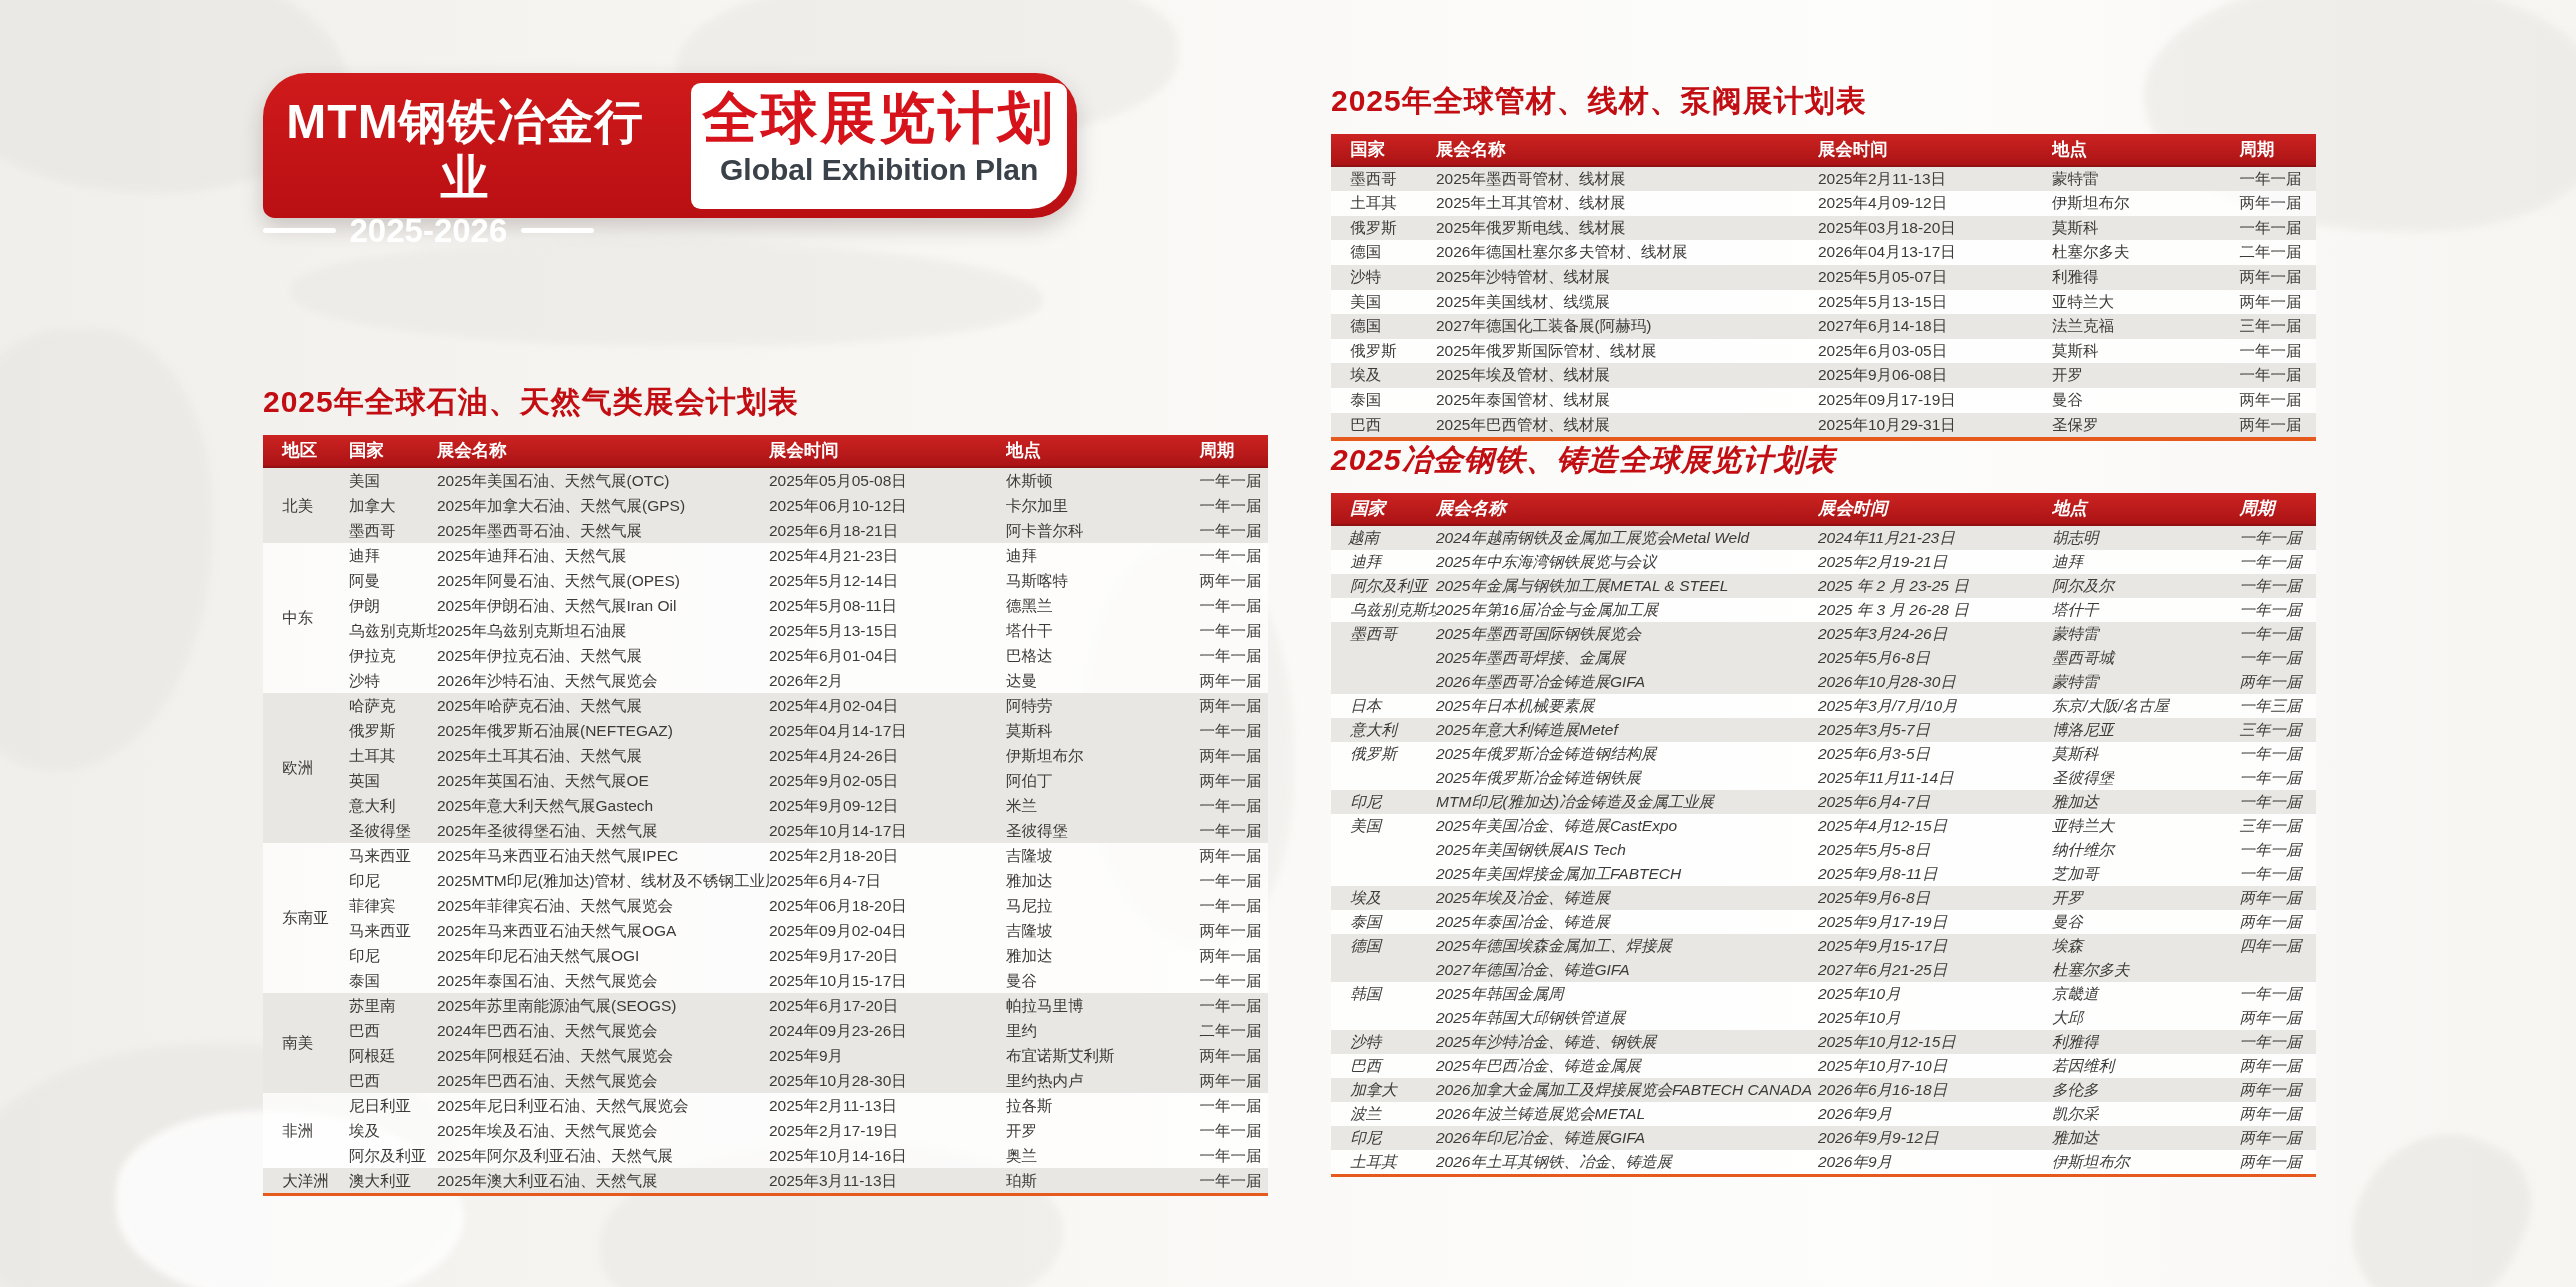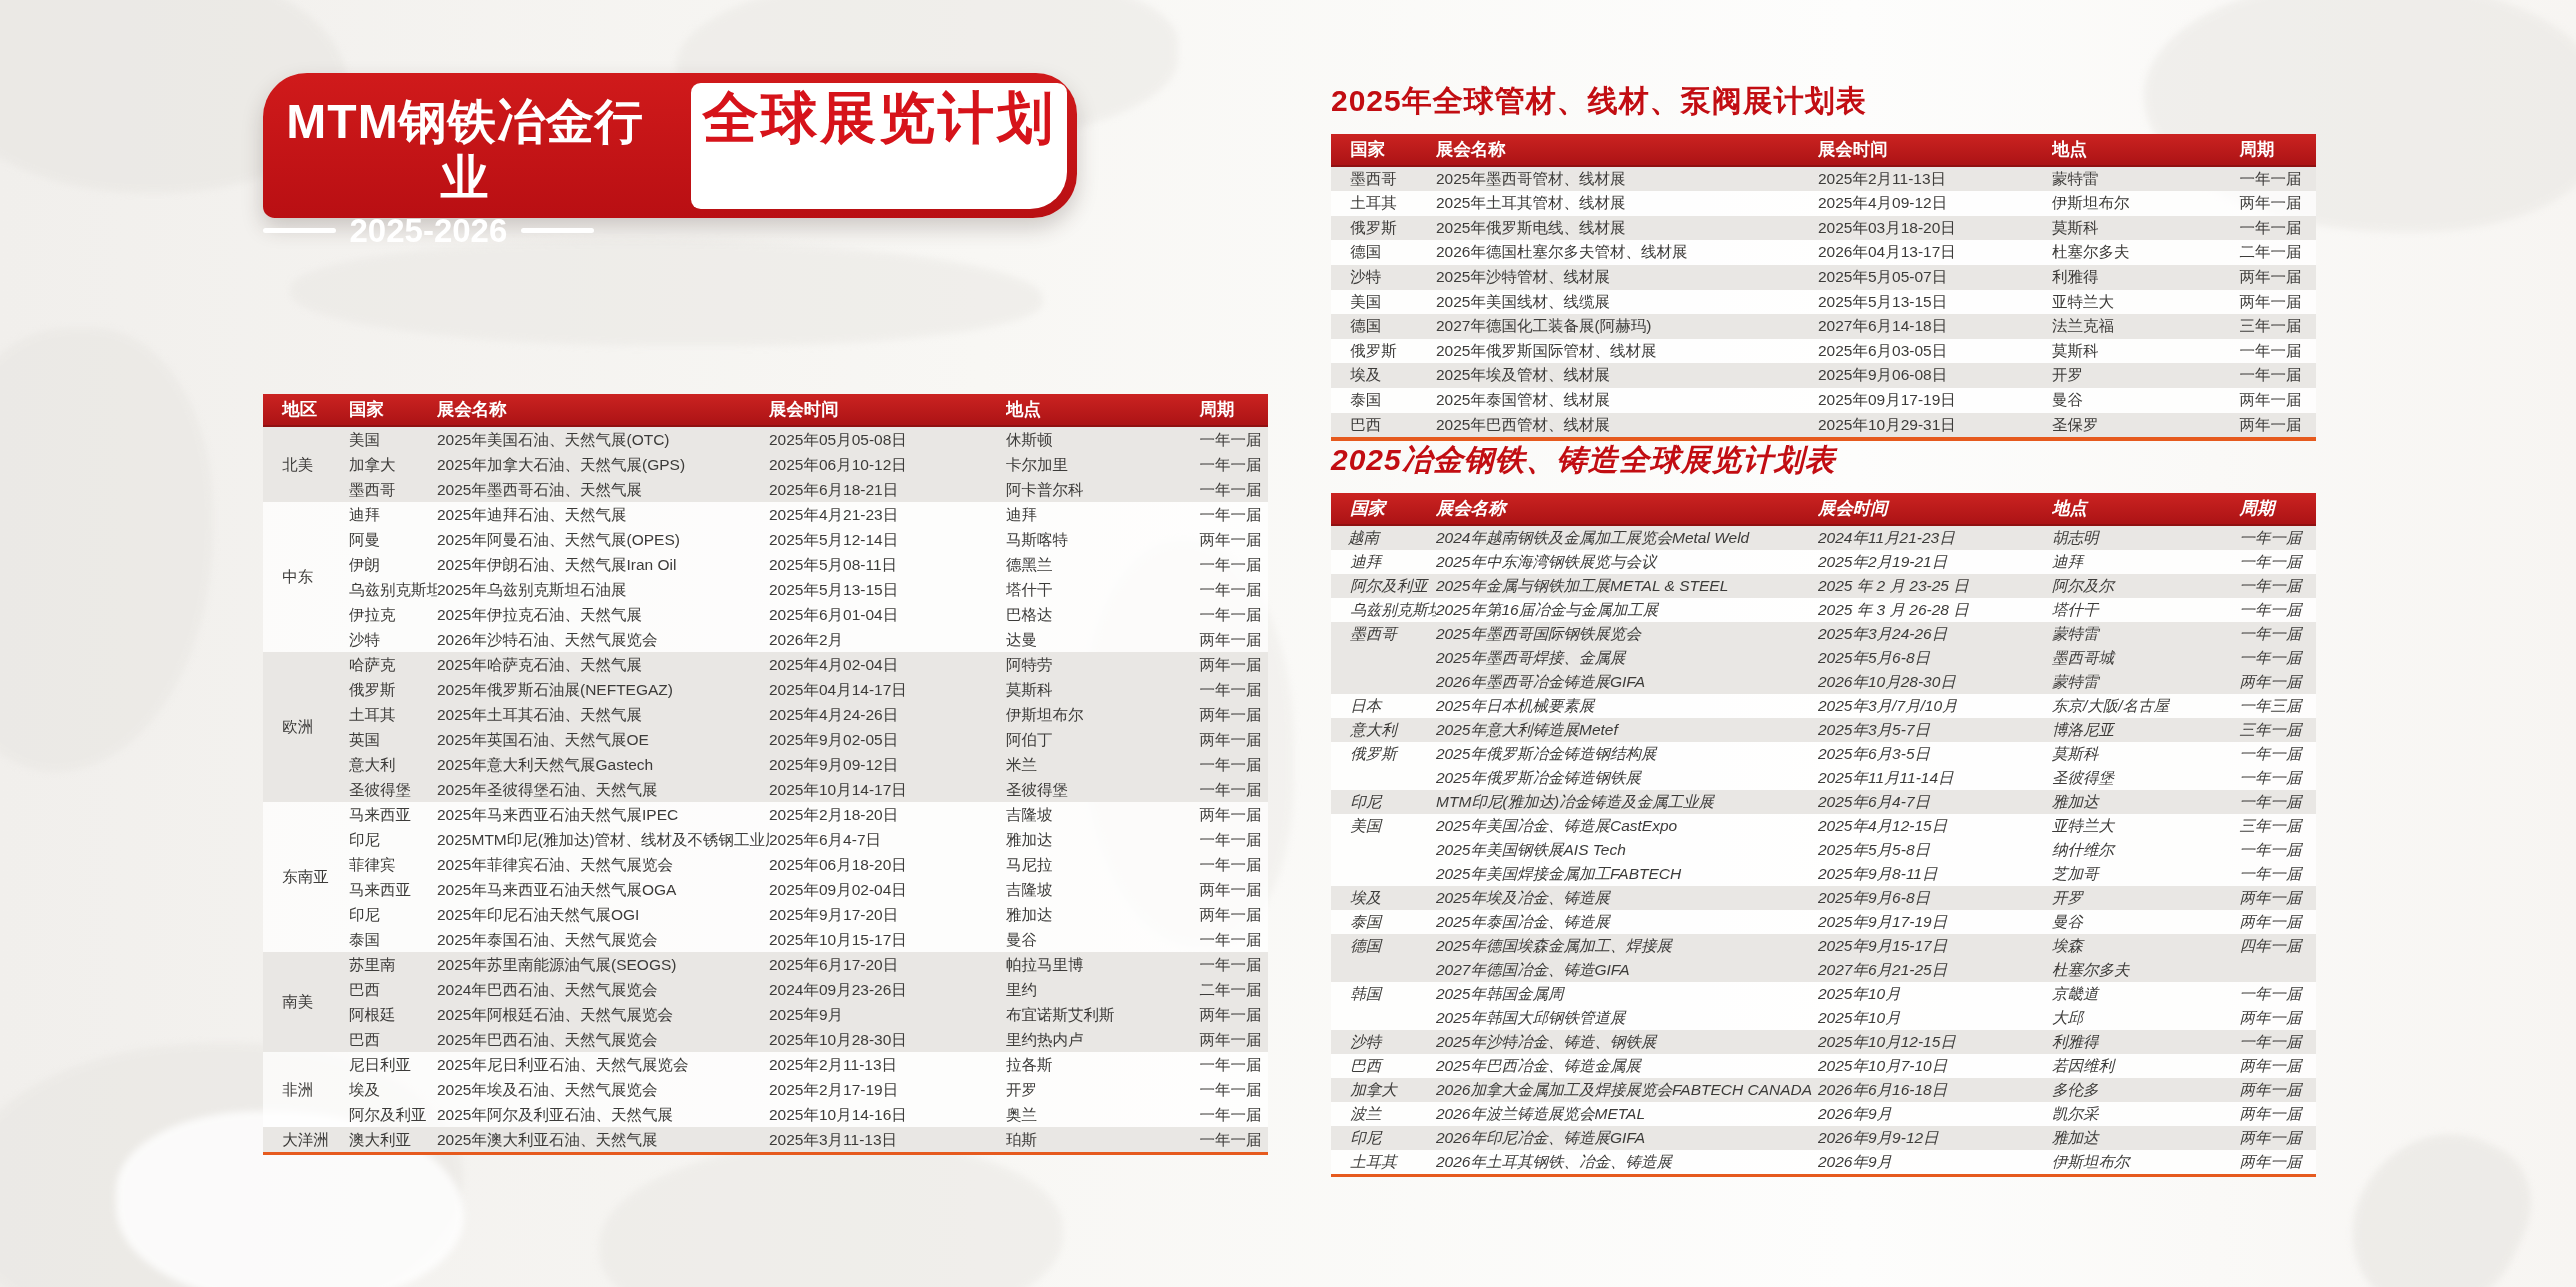--- a/index.html
+++ b/index.html
@@ -76,24 +76,26 @@
   <div class="logo-left">
     <div class="logo-line1">MTM钢铁冶金行业</div>
     <div class="logo-line2">
       <span class="dash"></span>
         <span>2025-2026</span>
         <span class="dash"></span>
     </div>
   </div>
   <div class="logo-right">
     <div class="logo-cn">全球展览计划</div>
+    <div class="logo-en">Global Exhibition Plan</div>
   </div>
 </div>
 
 <div class="section" style="left:263px;top:382px;width:1005px;">
+  <h2 class="sec-title">2025年全球石油、天然气类展会计划表</h2>
   <div class="tbl t-left" id="oil-table">
       <div class="thead">
         <div class="hc pad">地区</div>
         <div class="hc">国家</div>
         <div class="hc">展会名称</div>
         <div class="hc">展会时间</div>
         <div class="hc">地点</div>
         <div class="hc padr">周期</div>
       </div>
       <div class="grp shade">

